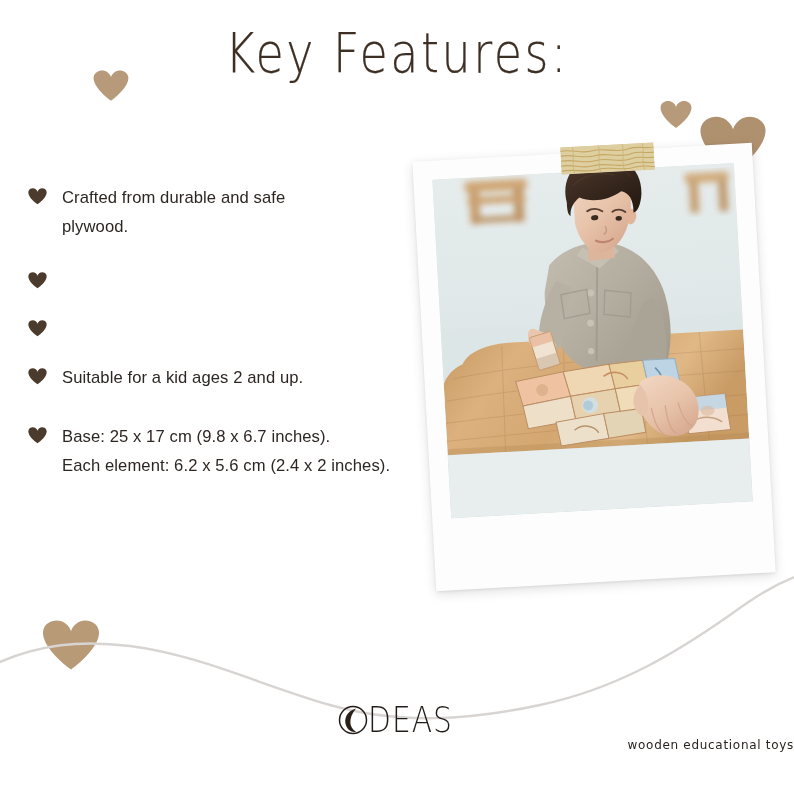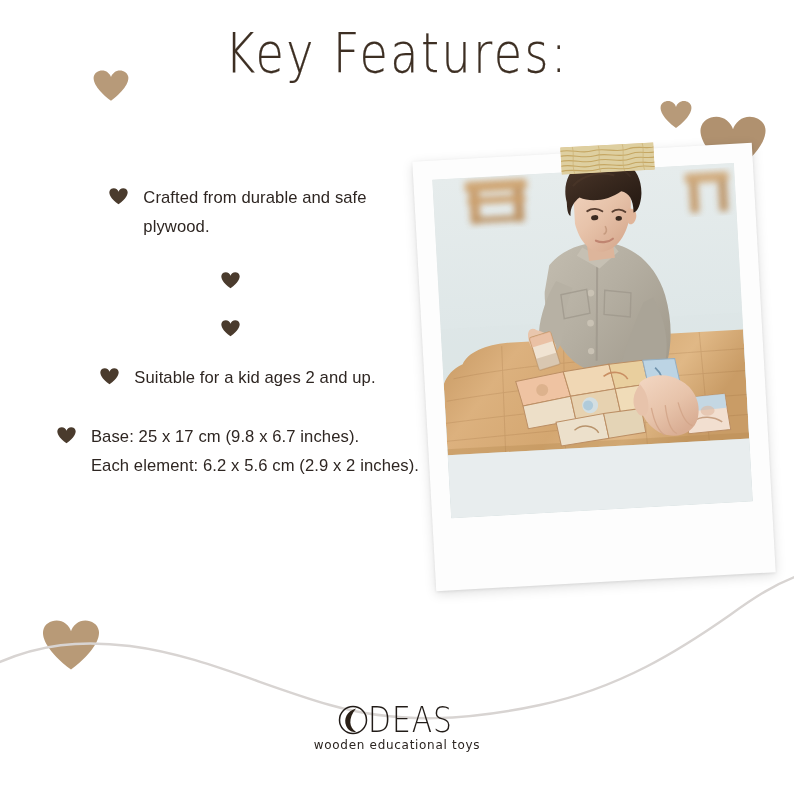--- a/index.html
+++ b/index.html
@@ -49,21 +49,20 @@
   
   #features {
     position:absolute;
     left:28px; top:183px;
     width:420px;
   }
   .feature-row {
     display:flex;
     align-items:flex-start;
     margin-bottom:26px;
-    justify-content:center;
   }
   .feature-row:last-child { margin-bottom:0; }
 
   .bullet-heart {
     flex:0 0 auto;
     width:19px; height:18px;
     margin-top:4px;
     margin-right:15px;
   }
   .bullet-heart svg { display:block; width:100%; height:100%; }
@@ -113,21 +112,21 @@
     width:794px; height:200px;
     pointer-events:none;
   }
   #wave svg { display:block; width:100%; height:100%; }
 
   
   #logo {
     position:absolute;
     left:0; top:705px;
     width:794px;
-    text-align:center;
+    text-align:right;
   }
   #logo-mark-row {
     display:flex;
     align-items:center;
     justify-content:center;
     gap:1px;
   }
   #logo-o { width:30px; height:30px; flex:0 0 auto; }
   #logo-o svg { display:block; width:100%; height:100%; }
   #logo-word {
@@ -223,21 +222,21 @@
       <span class="feature-text">Suitable for a kid ages 2 and up.</span>
     </div>
 
     <div class="feature-row" style="margin-top:30px;">
       <span class="bullet-heart">
         <svg viewBox="0 0 100 92" xmlns="http://www.w3.org/2000/svg">
           <path d="M50 90 C 8 58, 0 35, 2 23 C 5 6, 28 0, 41 11 C 46 15, 49 20, 50 24 C 51 20, 54 15, 59 11 C 72 0, 95 6, 98 23 C 100 35, 92 58, 50 90 Z" fill="#4a3b2d"></path>
         </svg>
       </span>
       <span class="feature-text" style="white-space:pre;">Base: 25 x 17 cm (9.8 x 6.7 inches).
-Each element: 6.2 x 5.6 cm (2.9 x 2 inches).</span>
+Each element: 6.2 x 5.6 cm (2.4 x 2 inches).</span>
     </div>
 
   </div>
 
   <div id="polaroid">
     <div id="photo">
       <svg viewBox="0 0 302 339" preserveAspectRatio="xMidYMid slice" xmlns="http://www.w3.org/2000/svg">
         <defs>
           <linearGradient id="wallG" x1="0" y1="0" x2="0" y2="1">
             <stop offset="0%" stop-color="#e6ecec"></stop>

